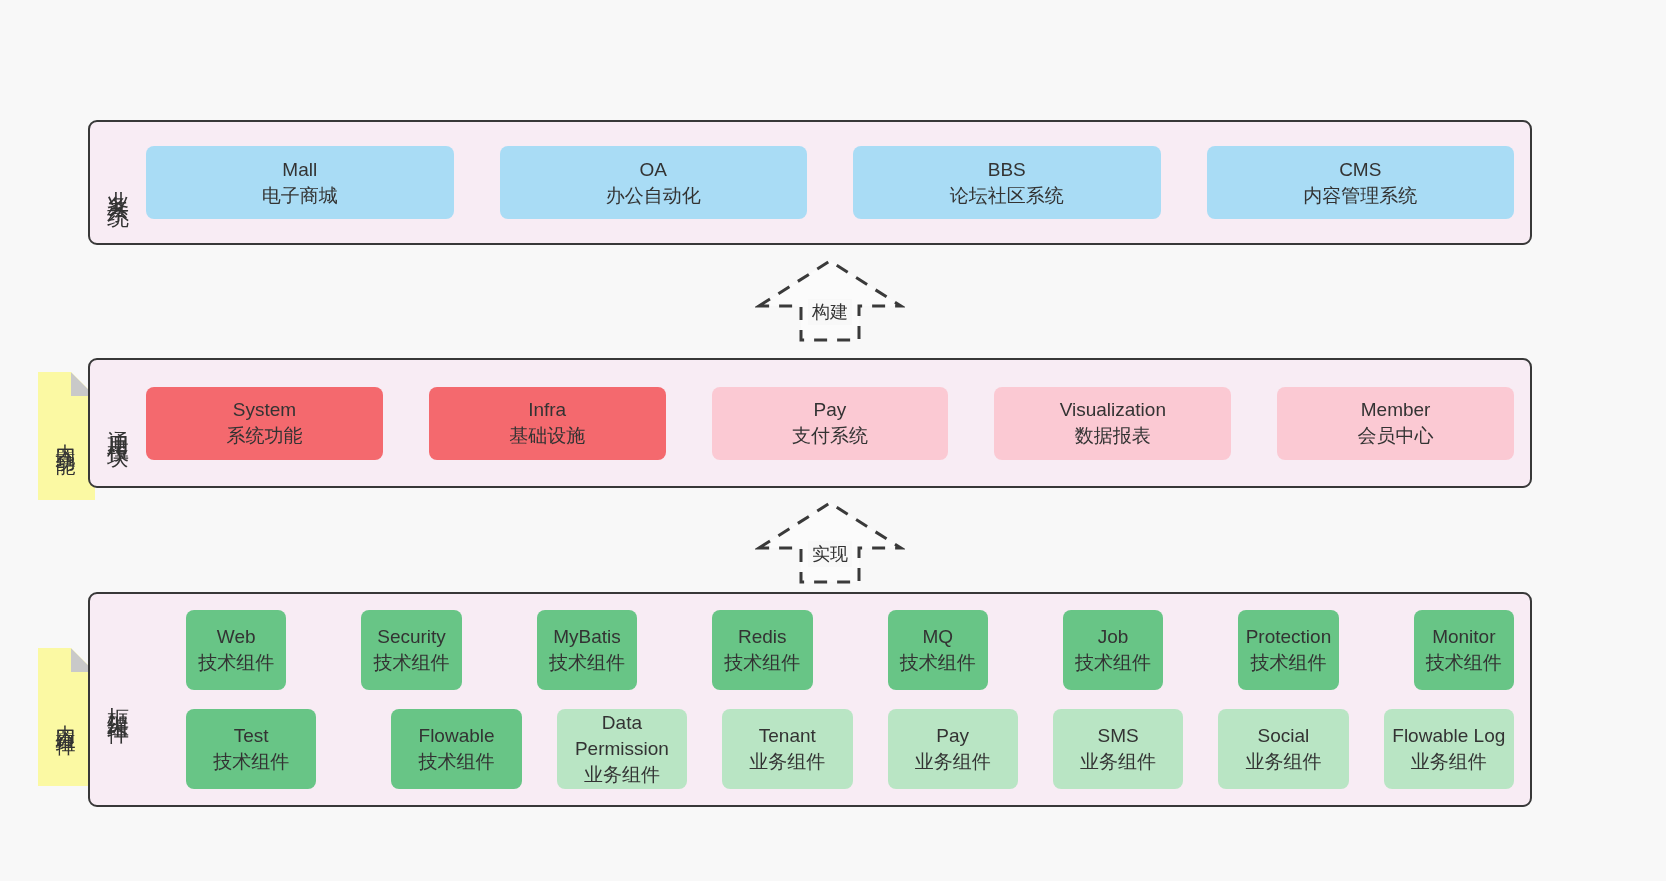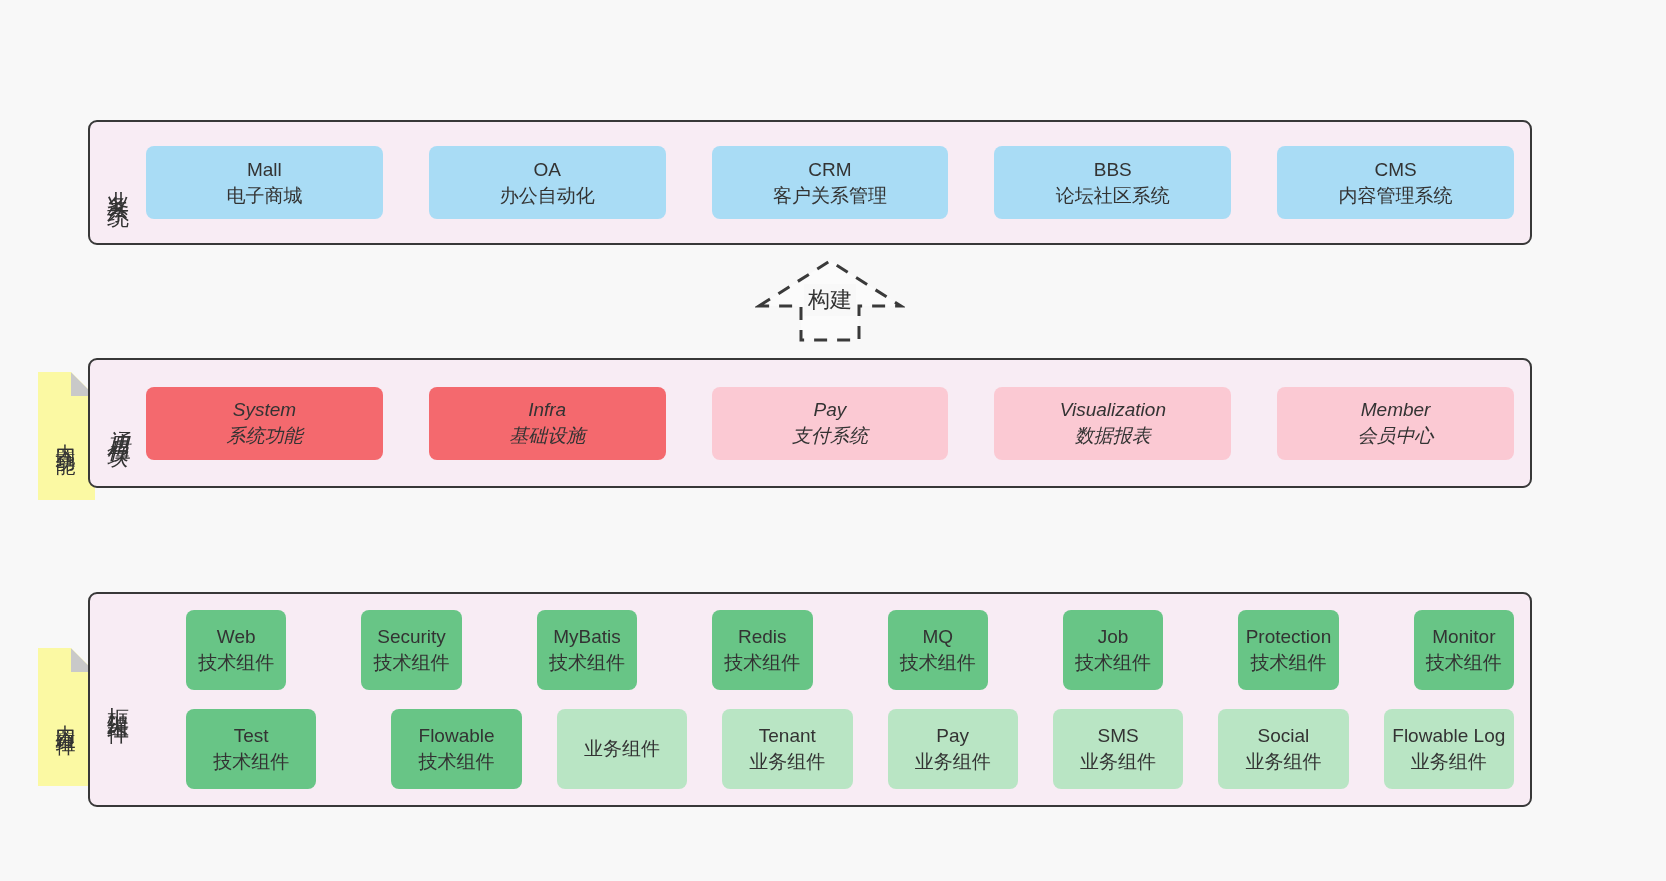--- a/index.html
+++ b/index.html
@@ -22,21 +22,21 @@
     width:1444px;
     background:var(--section-bg,#f8ecf4);
     border:2px solid var(--section-border,#383838);
     border-radius:9px;
     box-sizing:border-box;
     display:flex;
     align-items:stretch;
     z-index:2;
   }
   #section-business{top:120px;height:125px;}
-  #section-modules{top:358px;height:130px;font-style:italic;}
+  #section-modules{top:358px;height:130px;}
   #section-components{top:592px;height:215px;}
   .section-label{
     width:56px;
     display:flex;
     align-items:center;
     justify-content:center;
     writing-mode:vertical-rl;
     text-orientation:upright;
     letter-spacing:5px;
     font-size:22px;
@@ -107,25 +107,25 @@
     width:150px;
     height:88px;
     z-index:1;
   }
   #arrow-build{left:755px;top:256px;}
   #arrow-implement{left:755px;top:498px;}
   .arrow svg{display:block;width:150px;height:88px;}
   .arrow-label{
     position:absolute;
     left:50%;
-    top:44px;
+    top:56px;
     transform:translate(-50%,-50%);
     background:var(--page-bg,#f8f8f8);
     padding:1px 4px;
-    font-size:22px;
+    font-size:18px;
     color:var(--text,#333);
     white-space:nowrap;
   }
 </style>
 </head>
 <body>
 
 <div class="canvas">
 
   <div class="note" id="note-modules">
@@ -141,24 +141,20 @@
     <div class="section-label">业务系统</div>
     <div class="rows">
         <div class="row cols-6">
           <div class="box blue">
             <div>Mall</div>
             <div>电子商城</div>
           </div>
           <div class="box blue">
             <div>OA</div>
             <div>办公自动化</div>
-          </div>
-          <div class="box blue">
-            <div>CRM</div>
-            <div>客户关系管理</div>
           </div>
           <div class="box blue">
             <div>BBS</div>
             <div>论坛社区系统</div>
           </div>
           <div class="box blue">
             <div>CMS</div>
             <div>内容管理系统</div>
           </div>
         </div>
@@ -193,20 +189,26 @@
             <div>数据报表</div>
           </div>
           <div class="box pink">
             <div>Member</div>
             <div>会员中心</div>
           </div>
         </div>
       </div>
   </section>
 
+  <div class="arrow" id="arrow-implement">
+    <svg viewBox="0 0 150 88">
+      <polygon points="4,50 75,5 146,50 104,50 104,84 46,84 46,50" fill="#fbfbfb" stroke="#3a3a3a" stroke-width="3" stroke-dasharray="13 10" stroke-linejoin="miter"></polygon>
+    </svg>
+    <span class="arrow-label">实现</span>
+  </div>
 
   <section class="section" id="section-components">
     <div class="section-label">框架组件</div>
     <div class="rows">
         <div class="row cols-8">
           <div class="box green">
             <div>Web</div>
             <div>技术组件</div>
           </div>
           <div class="box green">
@@ -241,20 +243,21 @@
         <div class="row cols-8">
           <div class="box green">
             <div>Test</div>
             <div>技术组件</div>
           </div>
           <div class="box green">
             <div>Flowable</div>
             <div>技术组件</div>
           </div>
           <div class="box lightgreen">
+            <div>Data Permission</div>
             <div>业务组件</div>
           </div>
           <div class="box lightgreen">
             <div>Tenant</div>
             <div>业务组件</div>
           </div>
           <div class="box lightgreen">
             <div>Pay</div>
             <div>业务组件</div>
           </div>

